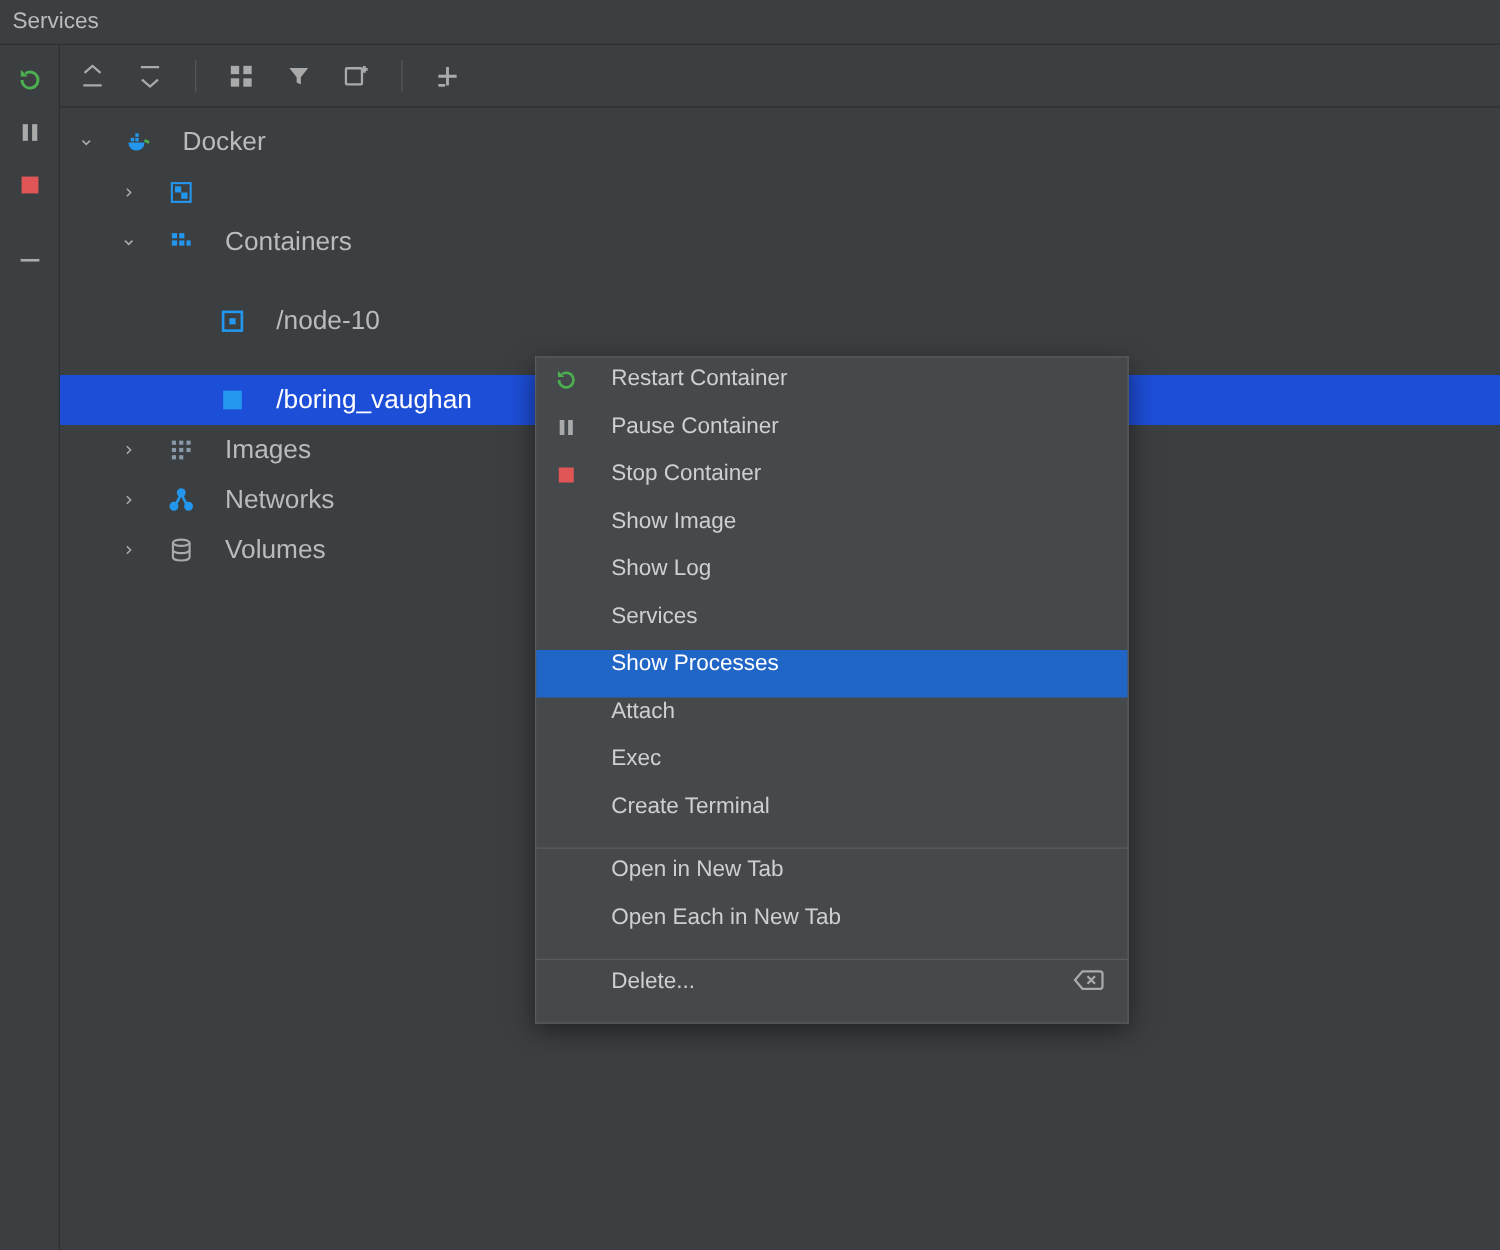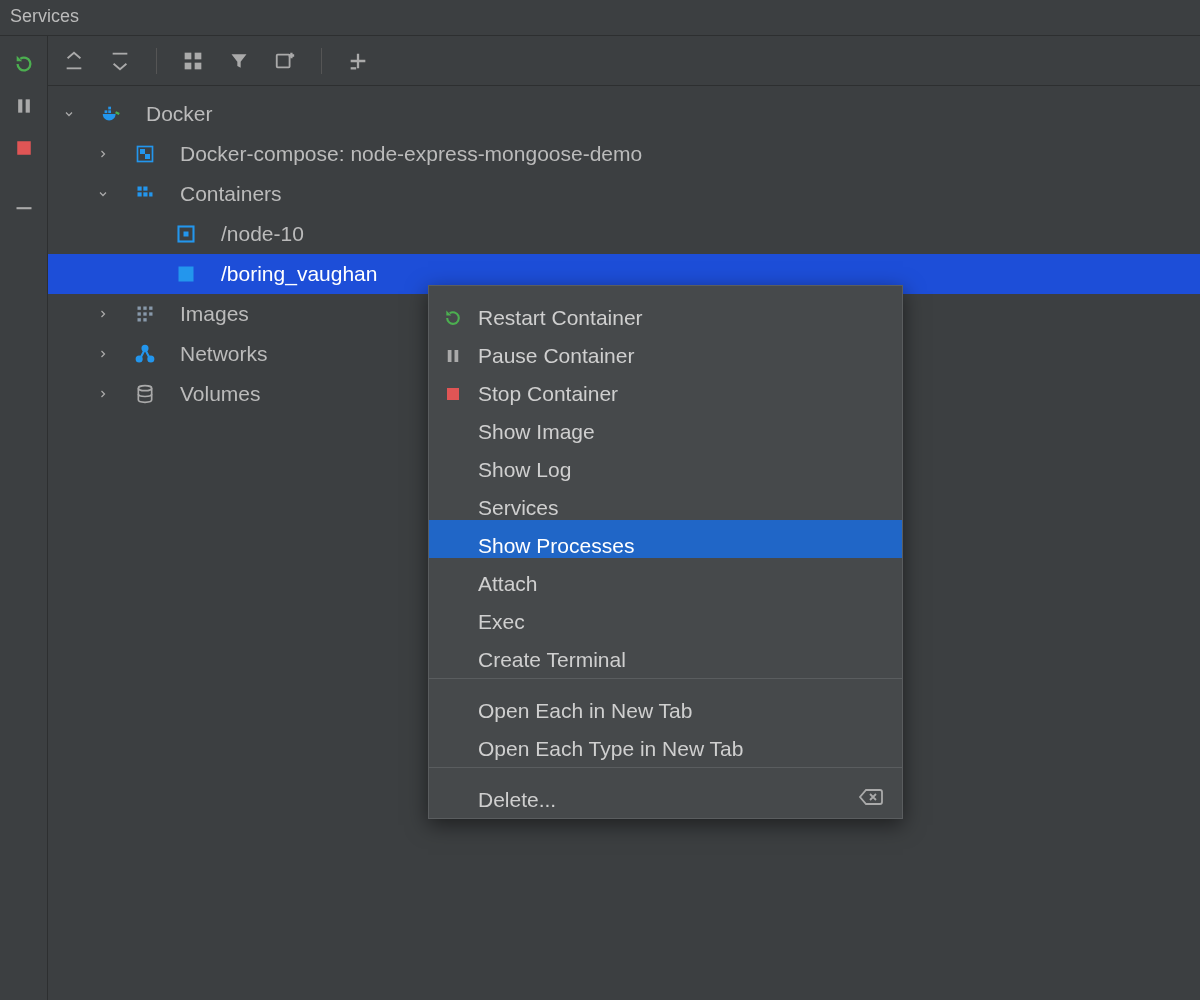--- a/index.html
+++ b/index.html
@@ -63,21 +63,21 @@
     padding-left: 10px;
     gap: 23px;
     white-space: nowrap;
   }
   .tree-row.selected {
     background: #1d4ed8;
     color: #ffffff;
   }
   .indent-1 { padding-left: 14px; }
   .indent-2 { padding-left: 48px; }
-  .indent-4 { padding-left: 126px; }
+  .indent-4 { padding-left: 126px; margin-top: 23px; }
   .chevron {
     width: 14px;
     display: inline-flex;
     justify-content: center;
     color: #999;
     font-size: 15px;
     cursor: pointer;
   }
   .icon-slot {
     width: 24px;
@@ -92,27 +92,27 @@
     left: 428px;
     top: 285px;
     width: 475px;
     background: #46494b;
     border: 1px solid #5a5d5f;
     box-shadow: 0 6px 20px rgba(0,0,0,0.5);
     padding: 6px 0;
   }
   .ctx-item {
     display: flex;
-    align-items: flex-end;
+    align-items: flex-start;
     height: 38px;
     padding: 0 18px 0 12px;
-    font-size: 21px;
+    font-size: 18px;
     color: #cfcfcf;
     cursor: pointer;
-    gap: 13px;
+    gap: 24px;
   }
   .ctx-item.highlight {
     background: #2066c7;
     color: #ffffff;
   }
   .ctx-icon {
     width: 24px;
     height: 24px;
     display: inline-flex;
     align-items: center;
@@ -230,21 +230,20 @@
               <path d="M9 6l6 6-6 6" fill="none" stroke="#aaa" stroke-width="2.5"></path>
             </svg>
         </span>
         <span class="icon-slot">
           <svg width="20" height="20" viewBox="0 0 24 24" fill="none" stroke="#2396ed" stroke-width="2">
               <rect x="3" y="3" width="18" height="18"></rect>
               <rect x="7" y="7" width="4" height="4" fill="#2396ed"></rect>
               <rect x="13" y="13" width="4" height="4" fill="#2396ed"></rect>
             </svg>
         </span>
-        <span>Docker-compose: node-express-mongoose-demo</span>
       </div>
 
       <div class="tree-row indent-2">
         <span class="chevron">
           <svg width="12" height="12" viewBox="0 0 24 24">
               <path d="M6 9l6 6 6-6" fill="none" stroke="#aaa" stroke-width="2.5"></path>
             </svg>
         </span>
         <span class="icon-slot">
           <svg width="20" height="20" viewBox="0 0 24 24" fill="#2396ed">
@@ -387,25 +386,25 @@
   </div>
   <div class="ctx-item">
     <span class="ctx-icon"></span>
     <span>Create Terminal</span>
   </div>
 
   <div class="ctx-sep"></div>
 
   <div class="ctx-item">
     <span class="ctx-icon"></span>
+    <span>Open in New Tab</span>
+  </div>
+  <div class="ctx-item">
+    <span class="ctx-icon"></span>
     <span>Open Each in New Tab</span>
-  </div>
-  <div class="ctx-item">
-    <span class="ctx-icon"></span>
-    <span>Open Each Type in New Tab</span>
   </div>
 
   <div class="ctx-sep"></div>
 
   <div class="ctx-item">
     <span class="ctx-icon"></span>
     <span>Delete...</span>
     <span class="ctx-right">
       <svg width="26" height="20" viewBox="0 0 26 20" fill="none" stroke="#aaa" stroke-width="1.8">
           <path d="M8 3h14a2 2 0 0 1 2 2v10a2 2 0 0 1-2 2H8l-6-7 6-7z"></path>

